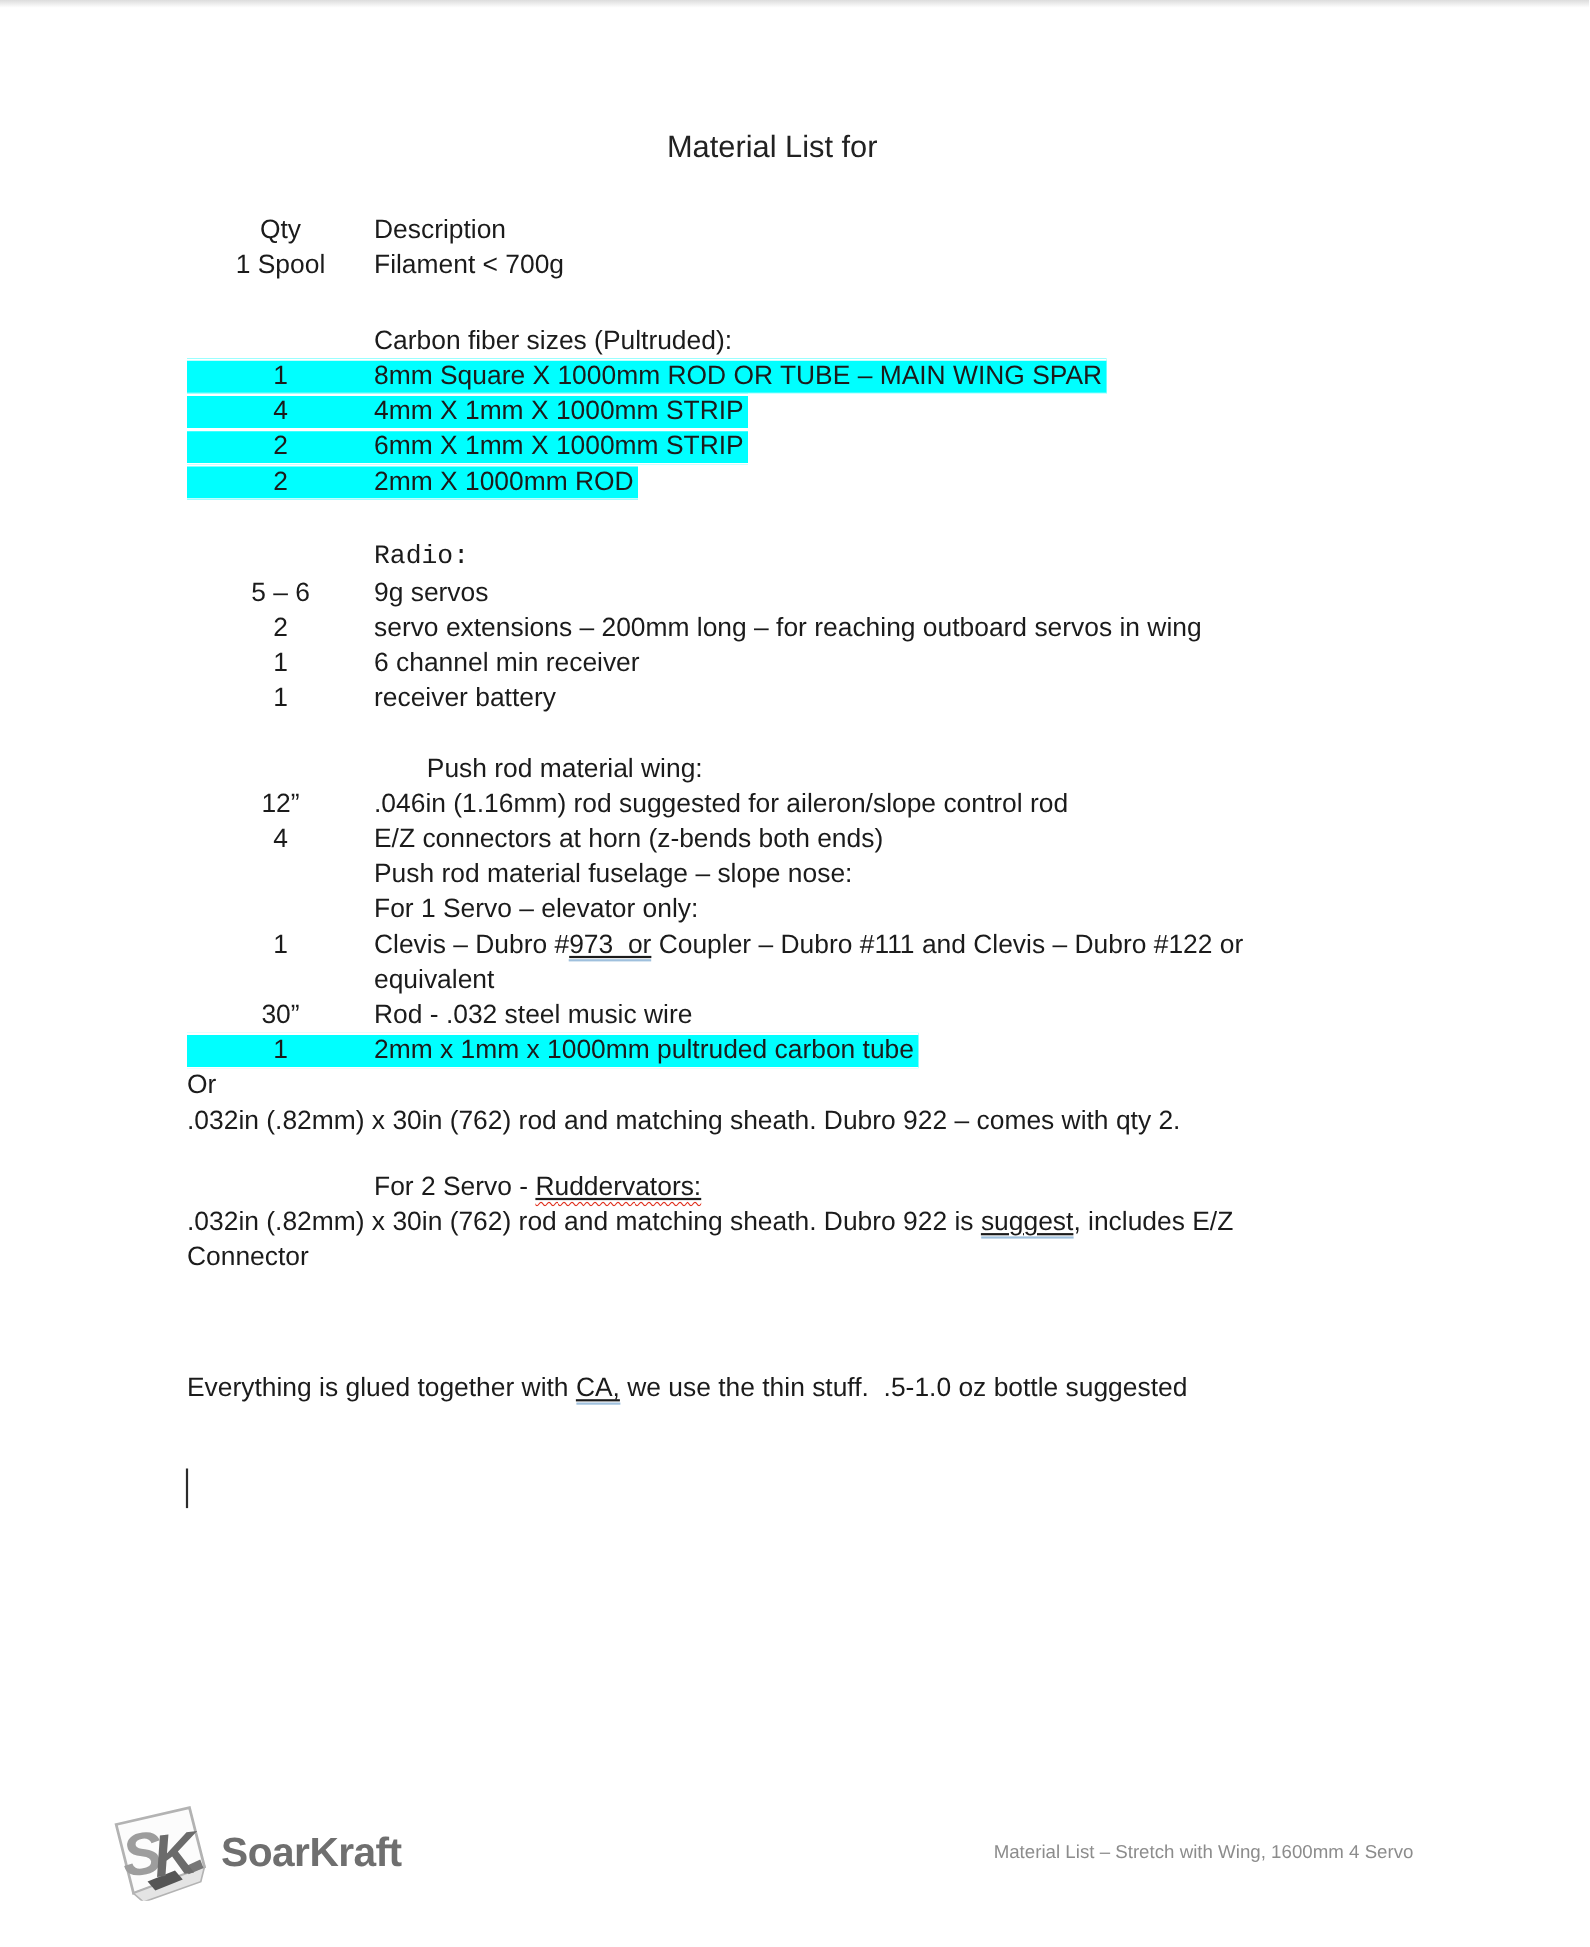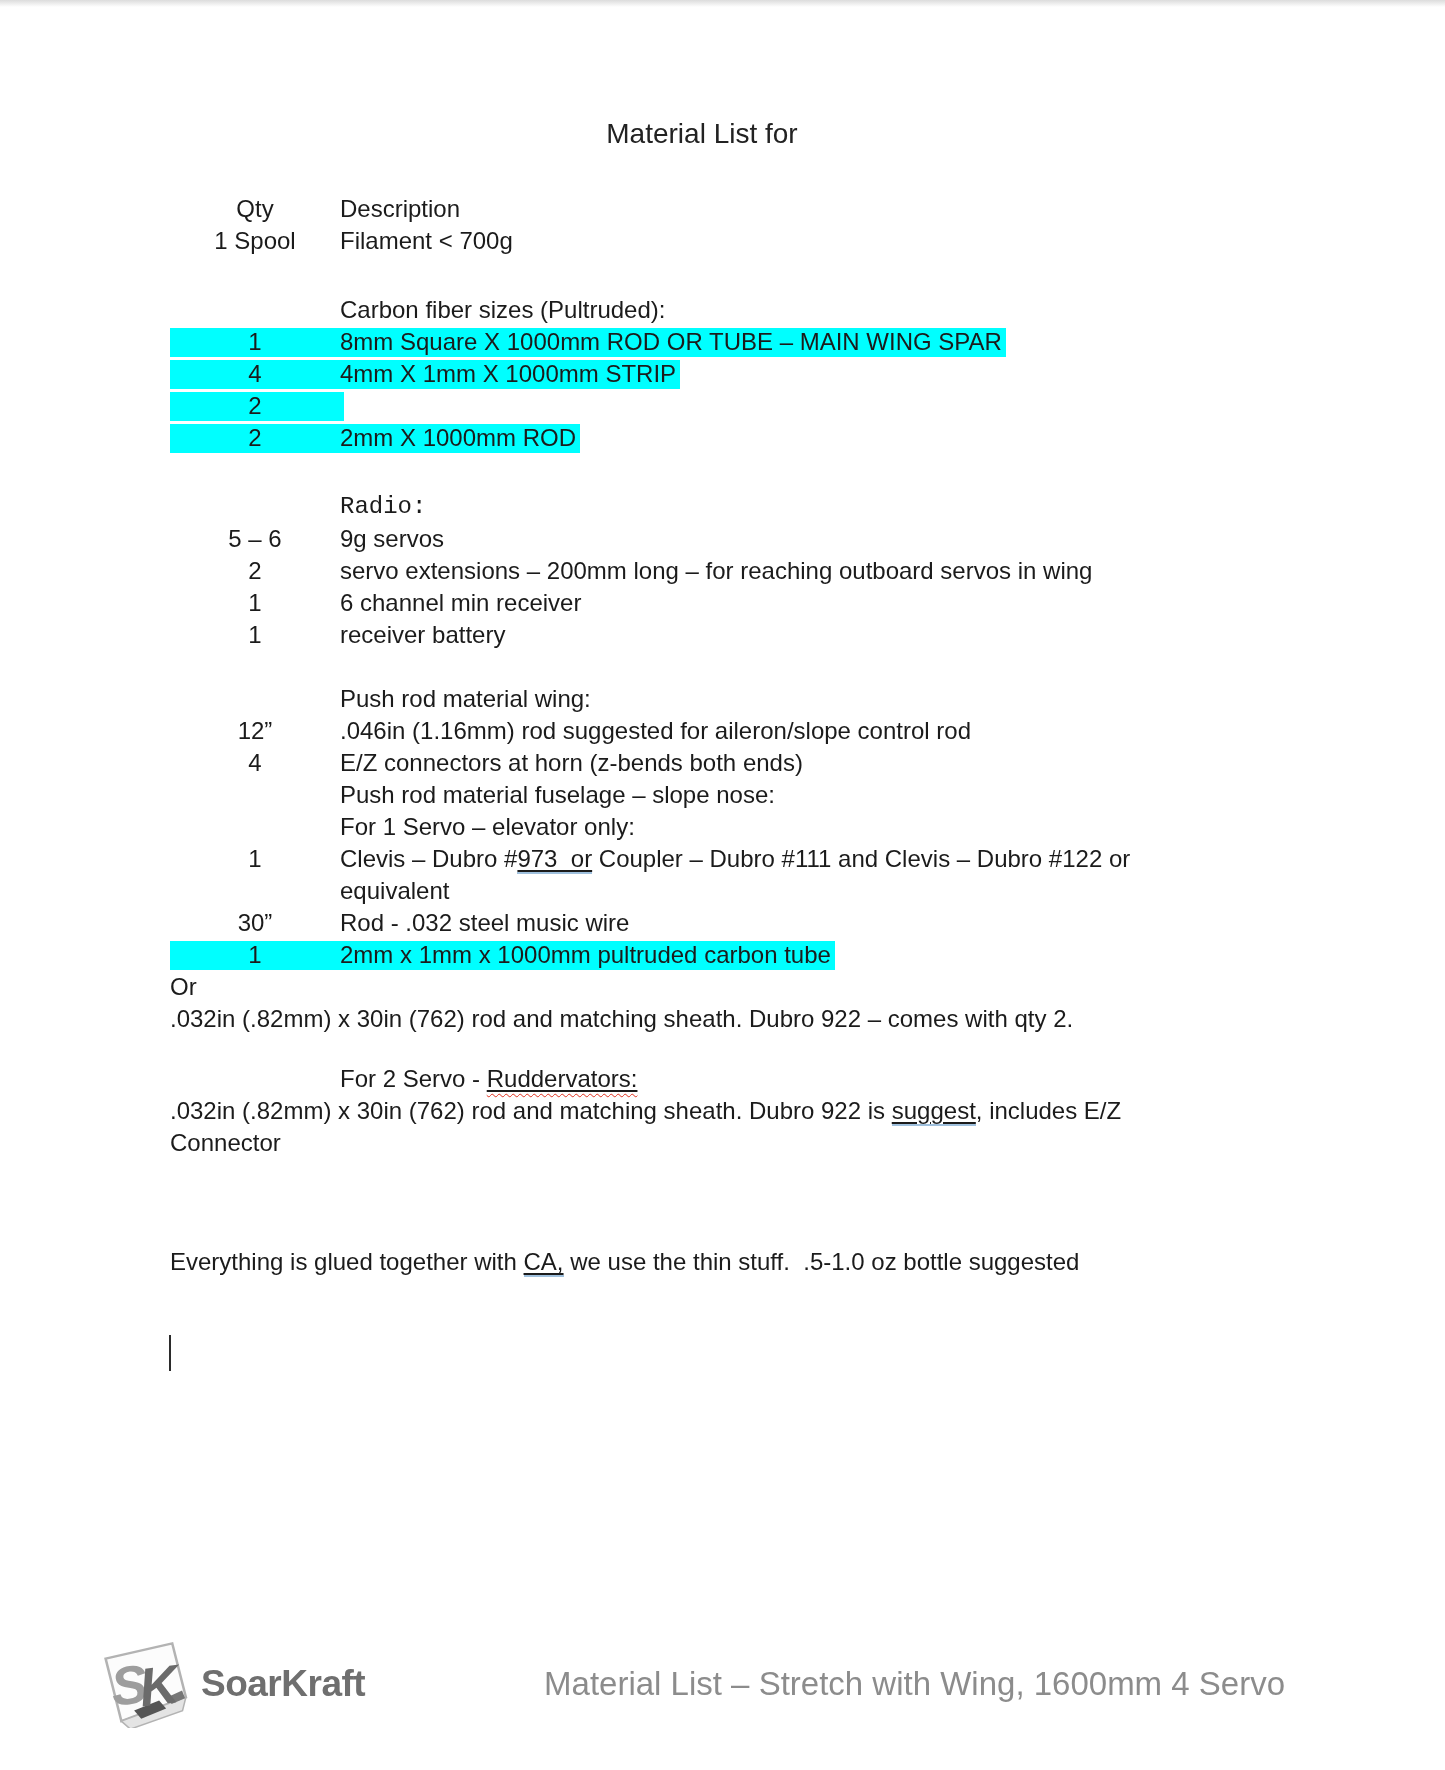--- a/index.html
+++ b/index.html
@@ -25,21 +25,21 @@
   .para { line-height:32px; white-space:pre-wrap; }
   .hl {
     background:var(--highlight,#00ffff);
     width:-moz-fit-content; width:fit-content;
     box-shadow: inset 0 2px 0 0 #ffffff, inset 0 -1px 0 0 #ffffff;
     padding-right:4px;
   }
   .mt-tblhdr   { margin-top:37px; }
   .mt-section1 { margin-top:37px; }
   .mt-radio    { margin-top:37px;font-family:Liberation Mono, monospace; }
-  .mt-wing     { margin-top:32px; }
+  .mt-wing     { margin-top:32px;gap:48px; }
   .mt-fuse     { }
   .mt-2servo   { margin-top:28px; }
   .mt-glue     { margin-top:87px; }
   .ul {
     text-decoration:underline;
     text-decoration-thickness:1.5px;
     text-underline-offset:3px;
   }
   .grammar { border-bottom:2px solid var(--grammar-blue,#9fc0dd); }
   .spell {
@@ -55,21 +55,21 @@
   }
   .footer {
     position:absolute; left:95px; right:160px; top:1640px;
     display:flex; justify-content:space-between; align-items:center;
   }
   .logo { display:flex; align-items:center; gap:6px; }
   .logo-word {
     font-weight:bold; font-size:37px; letter-spacing:-0.5px;
     color:var(--logo-gray,#6f6f6f);
   }
-  .footer-label { font-size:33px; color:var(--footer-gray,#8c8c8c); }
+  .footer-label { font-size:17px; color:var(--footer-gray,#8c8c8c); }
 </style>
 </head>
 <body>
 
 <div class="doc">
   <div class="content">
 
     <div class="title">
       <div>Material List for</div>
     </div>
@@ -90,20 +90,21 @@
     <div class="row hl">
       <span class="qty">1</span>
       <span class="desc">8mm Square X 1000mm ROD OR TUBE – MAIN WING SPAR</span>
     </div>
     <div class="row hl">
       <span class="qty">4</span>
       <span class="desc">4mm X 1mm X 1000mm STRIP</span>
     </div>
     <div class="row hl">
       <span class="qty">2</span>
+      <span class="desc">6mm X 1mm X 1000mm STRIP</span>
     </div>
     <div class="row hl">
       <span class="qty">2</span>
       <span class="desc">2mm X 1000mm ROD</span>
     </div>
 
     <div class="row mt-radio">
       <span class="qty"></span>
       <span class="desc">Radio:</span>
     </div>

